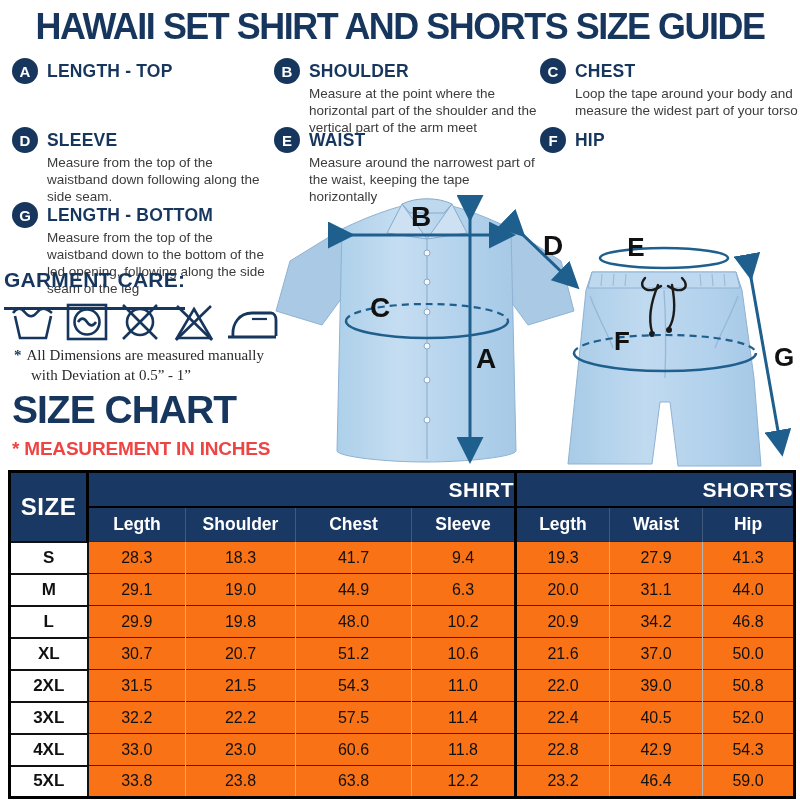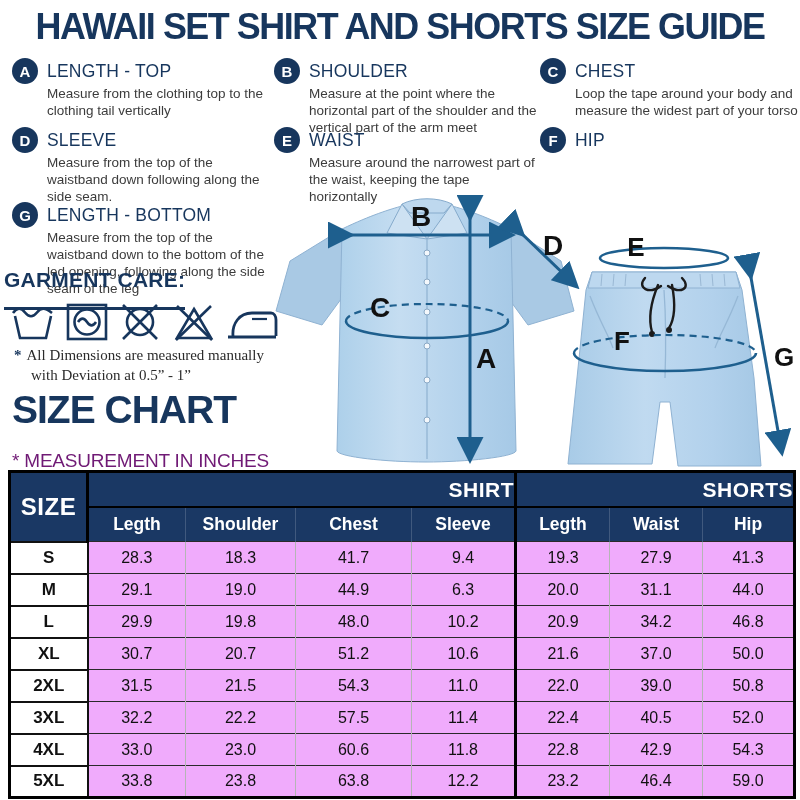--- a/index.html
+++ b/index.html
@@ -14,21 +14,21 @@
     transform:scaleX(0.97);white-space:nowrap;
   }
   
   .def{position:absolute;}
   .def .badge{
     position:absolute;left:2px;top:0;width:26px;height:26px;border-radius:50%;
     background:#17365d;color:#fff;font-size:15px;font-weight:700;
     display:flex;align-items:center;justify-content:center;
   }
   .def .term{
-    display:block;margin-left:37px;font-size:17.5px;font-weight:400;
+    display:block;margin-left:37px;font-size:17.5px;font-weight:700;
     color:#17365d;letter-spacing:.2px;line-height:26px;
   }
   .def .desc{
     margin:1px 0 0 37px;font-size:13.5px;line-height:1.27;color:#3c3c3c;
   }
   .def-a{left:10px;top:58px;width:260px}
   .def-b{left:272px;top:58px;width:266px}
   .def-c{left:538px;top:58px;width:262px}
   .def-d{left:10px;top:127px;width:260px}
   .def-e{left:272px;top:127px;width:266px}
@@ -45,30 +45,30 @@
   .note{position:absolute;left:14px;top:346px;width:250px;font-size:15px;line-height:1.3;color:#2b2b2b;}
   .note .star{color:#17365d;font-weight:800;margin-right:5px;}
   .note .note-text{display:inline;}
   .note-wrap{display:block;padding-left:17px;text-indent:-17px;font-family:Liberation Serif, serif;}
   
   .size-chart-heading{
     position:absolute;left:12px;top:388px;font-size:39px;font-weight:800;
     letter-spacing:-1px;color:#17365d;
   }
   .measure-note{
-    position:absolute;left:12px;top:450px;font-size:19px;font-weight:400;color:#701a75;
+    position:absolute;left:12px;top:438px;font-size:19px;font-weight:700;color:#ef4444;
     letter-spacing:-0.2px;
   }
   
   .shirt-art{position:absolute;left:266px;top:193px;}
   .shorts-art{position:absolute;left:560px;top:228px;}
   .dim-label{font-family:"Liberation Sans",sans-serif;font-weight:800;fill:#111;}
   
   .chart{position:absolute;left:8px;top:470px;}
-  table{border-collapse:collapse;table-layout:fixed;width:785px;border:3px solid #000;background:#f0abfc;}
+  table{border-collapse:collapse;table-layout:fixed;width:785px;border:3px solid #000;background:#f97316;}
   thead th{background:#1a3864;color:#fff;padding:0;}
   th.size-h{font-size:24px;font-weight:700;border-right:3px solid #000;letter-spacing:.5px;}
   th.group-h{font-size:21px;font-weight:700;height:33px;border-bottom:2.5px solid #000;letter-spacing:.5px;text-align:right;}
   th.group-shorts{border-left:3px solid #000;margin-top:45px;}
   th.sub-h{font-size:17.5px;font-weight:700;height:33px;border-left:1px solid #40597e;}
   th.sub-first{border-left:none;}
   th.sub-shorts-first{border-left:3px solid #000;}
   tbody tr{height:32px;}
   tbody th.size-cell{
     background:#fff;color:#111;font-size:17px;font-weight:600;
@@ -84,21 +84,20 @@
 </head>
 <body>
 
 <div class="page">
 
   <div class="title">HAWAII SET SHIRT AND SHORTS SIZE GUIDE</div>
 
   <div class="def def-a">
     <span class="badge">A</span>
     <span class="term">LENGTH - TOP</span>
-    <p class="desc">Measure from the clothing top to the clothing tail vertically</p>
   </div>
   <div class="def def-b">
     <span class="badge">B</span>
     <span class="term">SHOULDER</span>
     <p class="desc">Measure at the point where the horizontal part of the shoulder and the vertical part of the arm meet</p>
   </div>
   <div class="def def-c">
     <span class="badge">C</span>
     <span class="term">CHEST</span>
     <p class="desc">Loop the tape around your body and measure the widest part of your torso</p>

